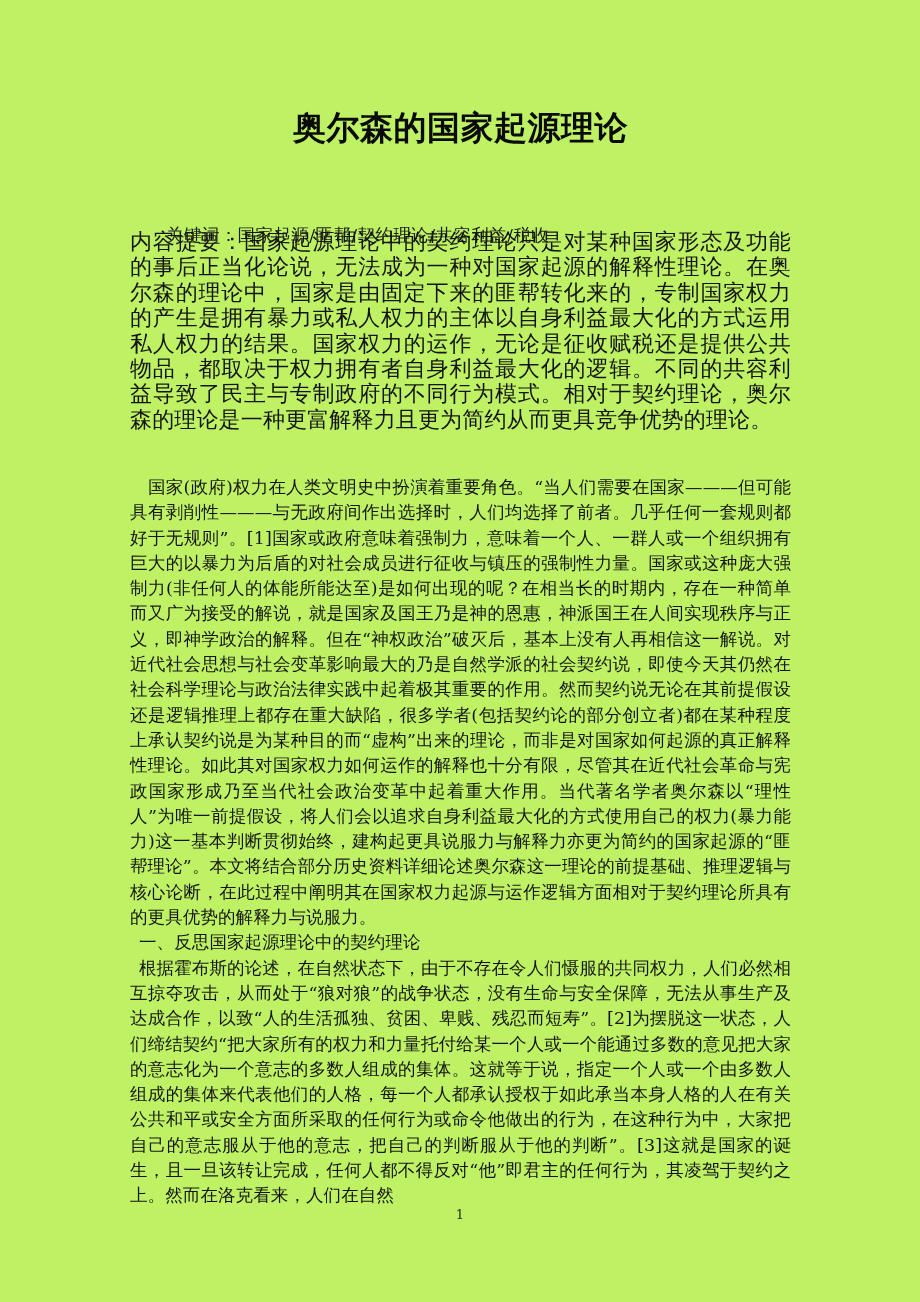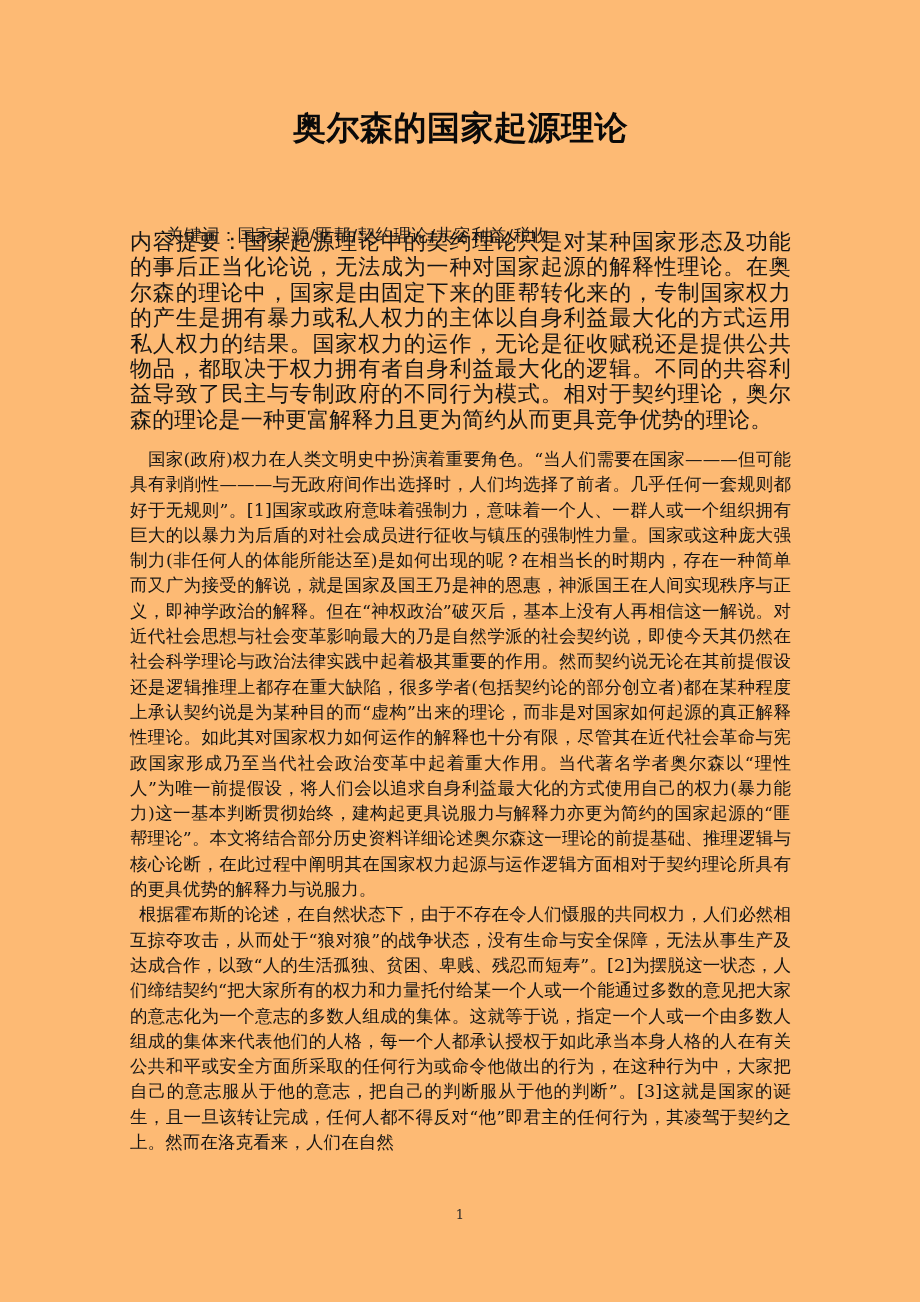--- a/index.html
+++ b/index.html
@@ -15,21 +15,21 @@
     font-family: "DejaVu Serif", serif;
     color: #000000;
   }
 
   .page {
     position: absolute;
     left: 0;
     top: 0;
     width: 920px;
     height: 1302px;
-    background: #fdba74;
+    background: #bef264;
   }
 
   
   .content {
     position: absolute;
     left: 130px;
     top: 0;
     width: 661px;
   }
 
@@ -85,21 +85,21 @@
     text-align: justify;
     text-justify: inter-ideograph;
     letter-spacing: 0.1px;
     color: #141414;
   }
 
   .body-block p {
     margin: 0;
     padding: 0;
   }
-  .body-block p.indent-1 { text-indent: 18px; }
+  .body-block p.indent-1 { text-indent: 18px; margin-top: 28px; }
   .body-block p.indent-half { text-indent: 9px; }
 
   .section-heading {
     text-indent: 9px;
     font-weight: normal;
   }
 
   .page-number {
     position: absolute;
     left: 0;
@@ -119,20 +119,21 @@
   <div class="content">
 
     <h1 class="doc-title">奥尔森的国家起源理论</h1>
 
     <div class="keywords">关键词：国家起源/匪帮/契约理论/共容利益/税收</div>
 
     <div class="abstract">内容提要：国家起源理论中的契约理论只是对某种国家形态及功能的事后正当化论说，无法成为一种对国家起源的解释性理论。在奥尔森的理论中，国家是由固定下来的匪帮转化来的，专制国家权力的产生是拥有暴力或私人权力的主体以自身利益最大化的方式运用私人权力的结果。国家权力的运作，无论是征收赋税还是提供公共物品，都取决于权力拥有者自身利益最大化的逻辑。不同的共容利益导致了民主与专制政府的不同行为模式。相对于契约理论，奥尔森的理论是一种更富解释力且更为简约从而更具竞争优势的理论。</div>
 
     <div class="body-block">
       <p class="indent-1">国家(政府)权力在人类文明史中扮演着重要角色。“当人们需要在国家———但可能具有剥削性———与无政府间作出选择时，人们均选择了前者。几乎任何一套规则都好于无规则”。[1]国家或政府意味着强制力，意味着一个人、一群人或一个组织拥有巨大的以暴力为后盾的对社会成员进行征收与镇压的强制性力量。国家或这种庞大强制力(非任何人的体能所能达至)是如何出现的呢？在相当长的时期内，存在一种简单而又广为接受的解说，就是国家及国王乃是神的恩惠，神派国王在人间实现秩序与正义，即神学政治的解释。但在“神权政治”破灭后，基本上没有人再相信这一解说。对近代社会思想与社会变革影响最大的乃是自然学派的社会契约说，即使今天其仍然在社会科学理论与政治法律实践中起着极其重要的作用。然而契约说无论在其前提假设还是逻辑推理上都存在重大缺陷，很多学者(包括契约论的部分创立者)都在某种程度上承认契约说是为某种目的而“虚构”出来的理论，而非是对国家如何起源的真正解释性理论。如此其对国家权力如何运作的解释也十分有限，尽管其在近代社会革命与宪政国家形成乃至当代社会政治变革中起着重大作用。当代著名学者奥尔森以“理性人”为唯一前提假设，将人们会以追求自身利益最大化的方式使用自己的权力(暴力能力)这一基本判断贯彻始终，建构起更具说服力与解释力亦更为简约的国家起源的“匪帮理论”。本文将结合部分历史资料详细论述奥尔森这一理论的前提基础、推理逻辑与核心论断，在此过程中阐明其在国家权力起源与运作逻辑方面相对于契约理论所具有的更具优势的解释力与说服力。</p>
+      <p class="indent-half section-heading">一、反思国家起源理论中的契约理论</p>
       <p class="indent-half">根据霍布斯的论述，在自然状态下，由于不存在令人们慑服的共同权力，人们必然相互掠夺攻击，从而处于“狼对狼”的战争状态，没有生命与安全保障，无法从事生产及达成合作，以致“人的生活孤独、贫困、卑贱、残忍而短寿”。[2]为摆脱这一状态，人们缔结契约“把大家所有的权力和力量托付给某一个人或一个能通过多数的意见把大家的意志化为一个意志的多数人组成的集体。这就等于说，指定一个人或一个由多数人组成的集体来代表他们的人格，每一个人都承认授权于如此承当本身人格的人在有关公共和平或安全方面所采取的任何行为或命令他做出的行为，在这种行为中，大家把自己的意志服从于他的意志，把自己的判断服从于他的判断”。[3]这就是国家的诞生，且一旦该转让完成，任何人都不得反对“他”即君主的任何行为，其凌驾于契约之上。然而在洛克看来，人们在自然</p>
     </div>
 
   </div>
 
   <div class="page-number">1</div>
 
 </div>
 
 </body></html>

